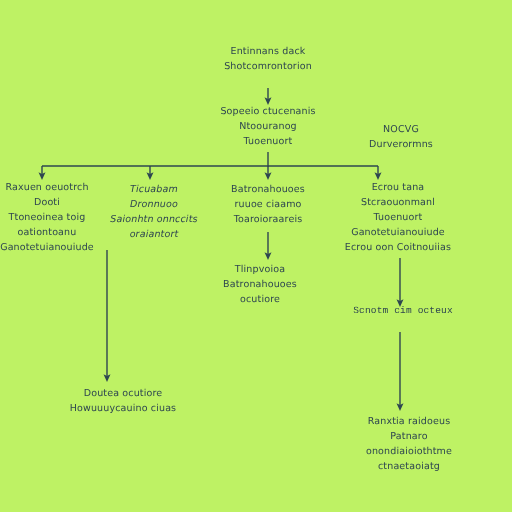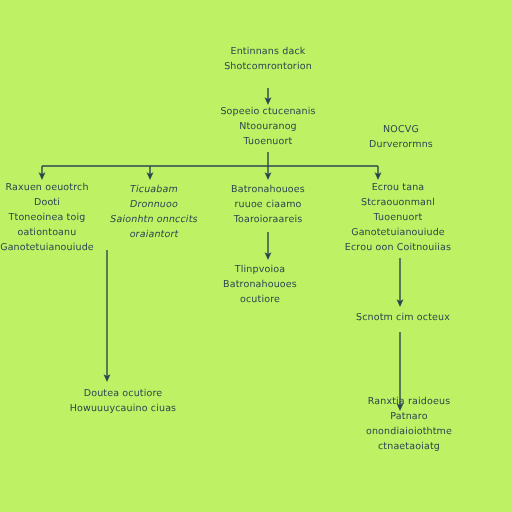--- a/index.html
+++ b/index.html
@@ -53,24 +53,24 @@
   .n-root      { left: 168px; top: 44px;  width: 200px; }
   .n-second    { left: 178px; top: 104px; width: 180px; }
   .n-side      { left: 340px; top: 122px; width: 122px; }
 
   .n-b1        { left: -12px; top: 180px; width: 118px; }
   .n-b2        { left: 98px;  top: 182px; width: 112px; font-style: italic; }
   .n-b3        { left: 208px; top: 182px; width: 120px; }
   .n-b4        { left: 327px; top: 180px; width: 142px; }
 
   .n-b3child   { left: 200px; top: 262px; width: 120px; }
-  .n-b4child   { left: 342px; top: 310px; width: 122px; }
+  .n-b4child   { left: 342px; top: 303px; width: 122px; font-family: Liberation Mono, monospace; }
 
   .n-leftleaf  { left: 53px;  top: 386px; width: 140px; }
-  .n-rightleaf { left: 342px; top: 394px; width: 134px; }
+  .n-rightleaf { left: 342px; top: 414px; width: 134px; }
 </style>
 </head>
 <body>
 
 <div id="diagram-canvas" style="background: #bef264;">
 
   <svg id="connector-layer" viewBox="0 0 512 512" width="512" height="512" xmlns="http://www.w3.org/2000/svg">
     <defs>
       <marker id="arrowhead" markerWidth="7" markerHeight="7" refX="3.1" refY="3" orient="auto" markerUnits="strokeWidth">
         <path d="M0.4,0.5 L6.0,3 L0.4,5.5 L1.7,3 Z" fill="#2e4650"></path>

